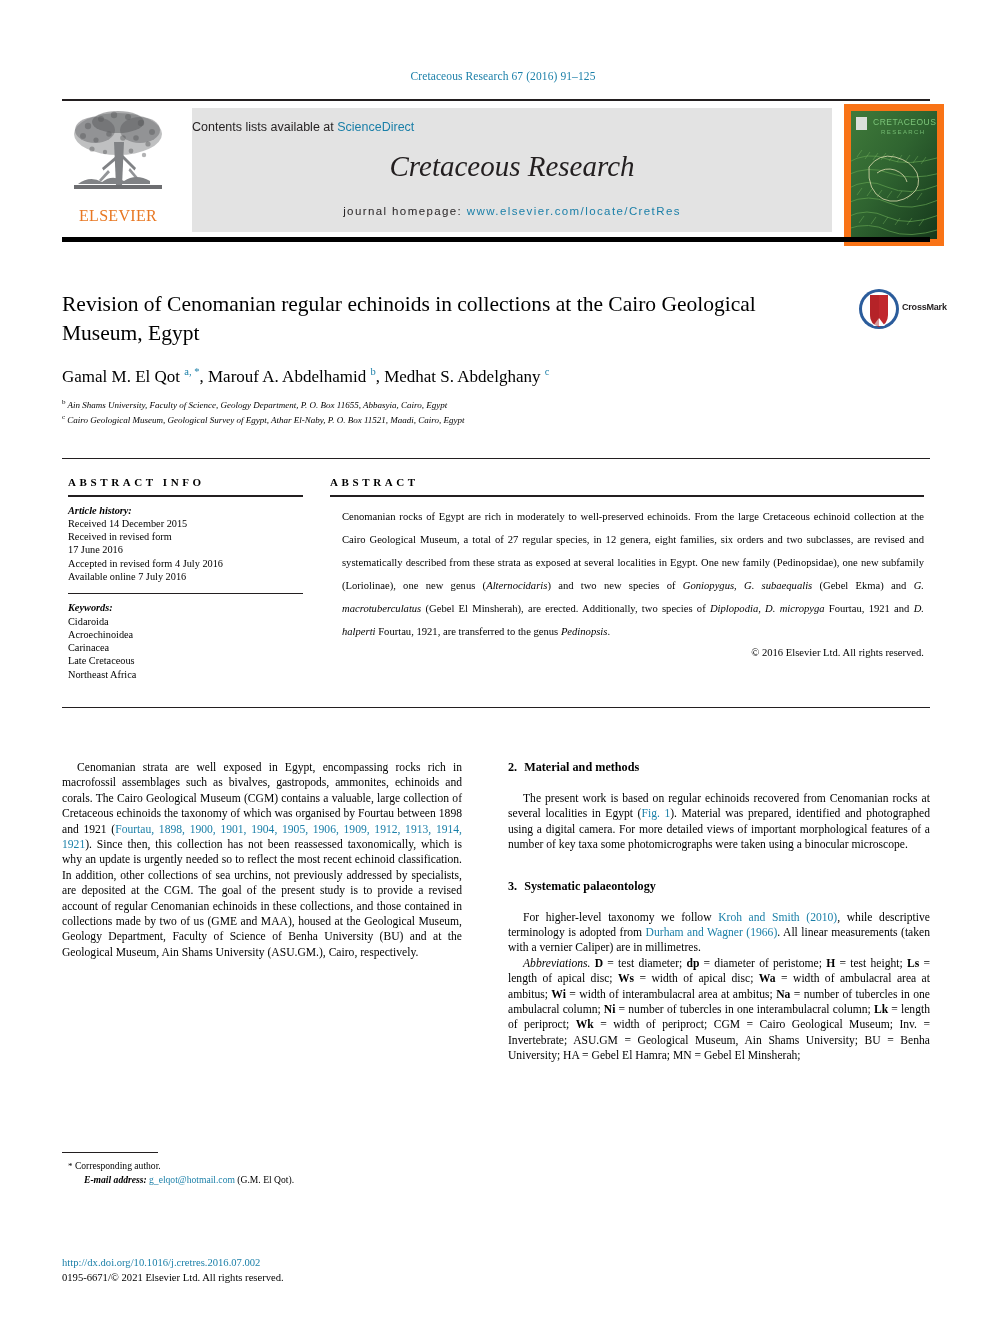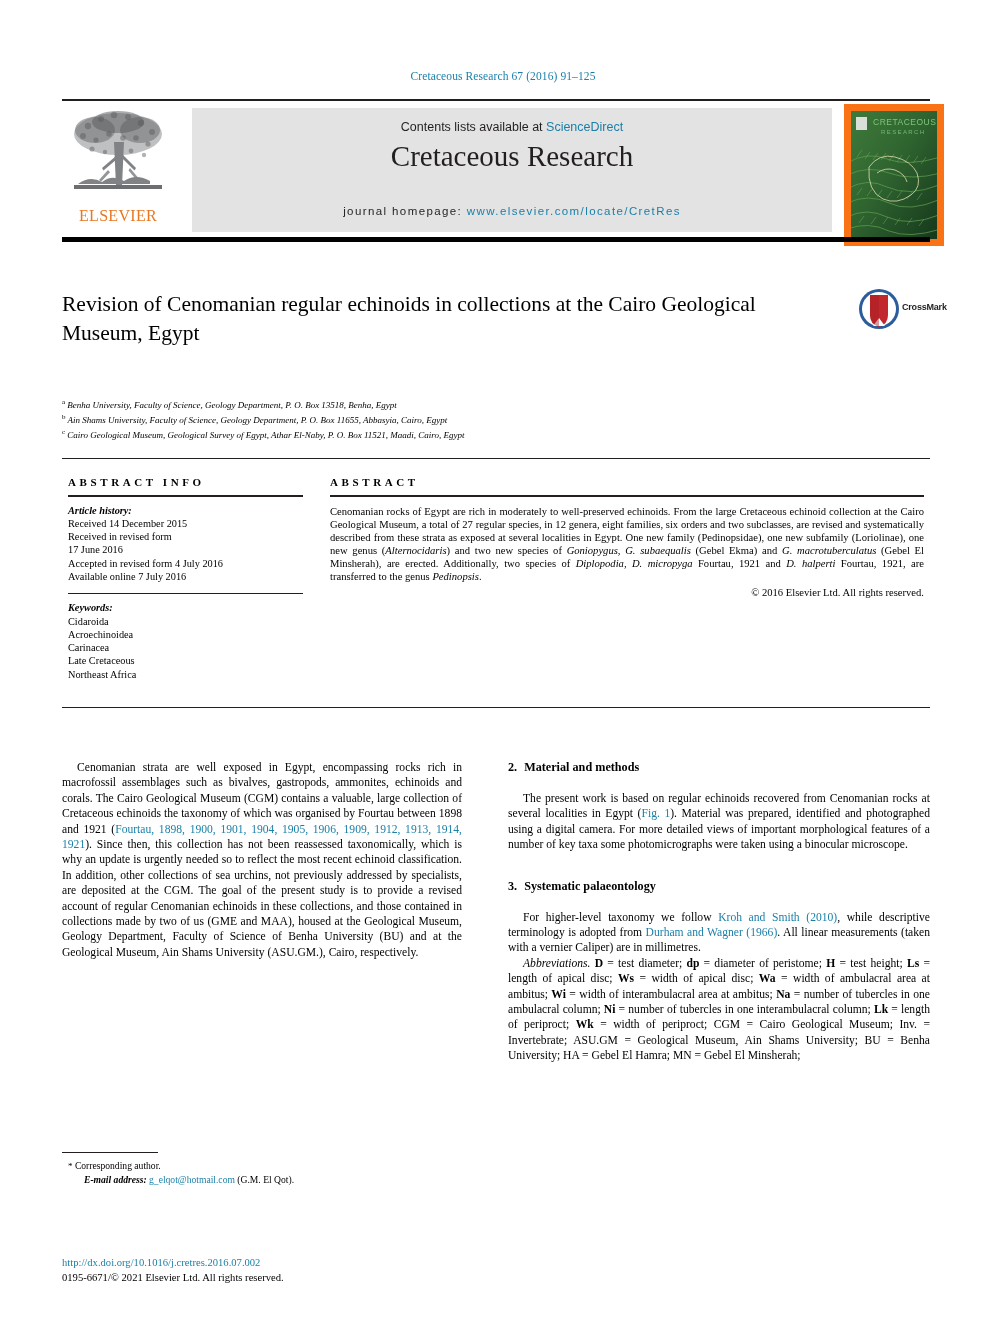--- a/index.html
+++ b/index.html
@@ -78,36 +78,37 @@
   .masthead-center {
     position: absolute;
     left: 130px; top: 9px;
     width: 640px; height: 124px;
     background: #e3e3e3;
   }
   .contents-line {
     position: absolute;
     left: 0; top: 12px;
     width: 640px;
-    text-align: center;
+    text-align: left;
     font-size: 12.5px;
     font-family: "Liberation Sans", sans-serif;
     color: #231f20;
   }
   .contents-line .sd {
     color: #1a7fa8;
   }
   .journal-name {
     position: absolute;
-    left: 0; top: 32px;
+    left: 0; top: 42px;
     width: 640px;
     text-align: center;
     font-size: 29px;
     font-family: "Liberation Serif", serif;
     color: #231f20;
+    font-style: italic;
   }
   .homepage-line {
     position: absolute;
     left: 0; top: 97px;
     width: 640px;
     text-align: center;
     font-size: 11.5px;
     font-family: "Liberation Sans", sans-serif;
     color: #231f20;
     letter-spacing: 1.4px;
@@ -219,23 +220,24 @@
   .info-block .lbl { font-style: italic; font-weight: bold; }
   .kw-rule {
     margin-top: 10px;
     width: 100%;
     height: 1px;
     background: #231f20;
   }
   .abs-text {
     margin-top: 8px;
     font-size: 10.6px;
-    line-height: 13px;
+    line-height: 23px;
     text-align: justify;
     font-family: "Liberation Serif", serif;
+    margin-left: 12px;
   }
   .abs-text i { font-style: italic; }
   .copyright {
     margin-top: 4px;
     text-align: right;
     font-size: 10.6px;
     font-family: "Liberation Serif", serif;
   }
 
   
@@ -400,22 +402,22 @@
     <svg class="crossmark-badge" viewBox="0 0 42 42">
       <circle cx="21" cy="21" r="20" fill="#2b5c9b"></circle>
       <circle cx="21" cy="21" r="17" fill="#ffffff"></circle>
       <path d="M12 7 h18 v20 q0 9 -9 12 q-9 -3 -9 -12 z" fill="#c1272d"></path>
       <path d="M21 30 l6 8 h-12 z" fill="#ffffff"></path>
       <path d="M12 7 h9 v32 q-9 -3 -9 -12 z" fill="#a61f23" opacity="0.45"></path>
     </svg>
     <div class="crossmark-text">CrossMark</div>
   </div>
 
+  <div class="authors">Gamal M. El Qot <sup>a, *</sup>, Marouf A. Abdelhamid <sup>b</sup>, Medhat S. Abdelghany <sup>c</sup></div>
   <div class="affils">
-    <div><sup>a</sup> <span>Benha University, Faculty of Science, Geology Department, P. O. Box 13518, Benha, Egypt</span></div>
     <div><sup>b</sup> <span>Ain Shams University, Faculty of Science, Geology Department, P. O. Box 11655, Abbasyia, Cairo, Egypt</span></div>
     <div><sup>c</sup> <span>Cairo Geological Museum, Geological Survey of Egypt, Athar El-Naby, P. O. Box 11521, Maadi, Cairo, Egypt</span></div>
   </div>
 
   <div class="band">
     <div class="band-rule-top"></div>
 
     <div class="info-col">
       <div class="sec-head">ABSTRACT INFO</div>
       <div class="hair"></div>

